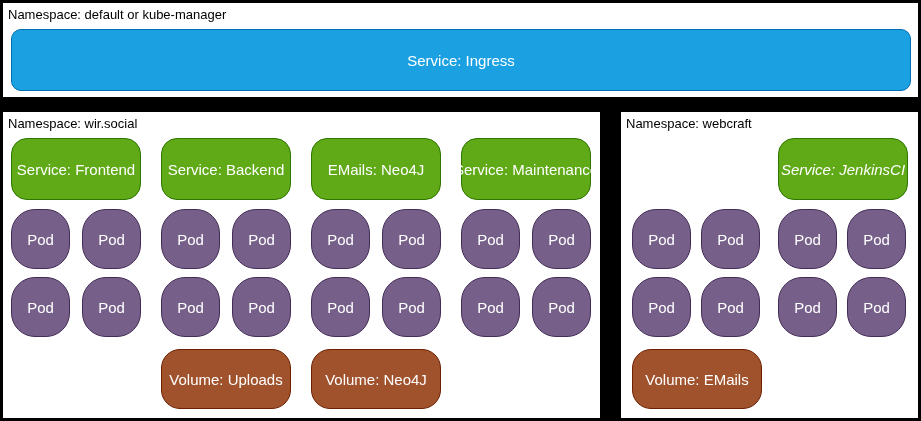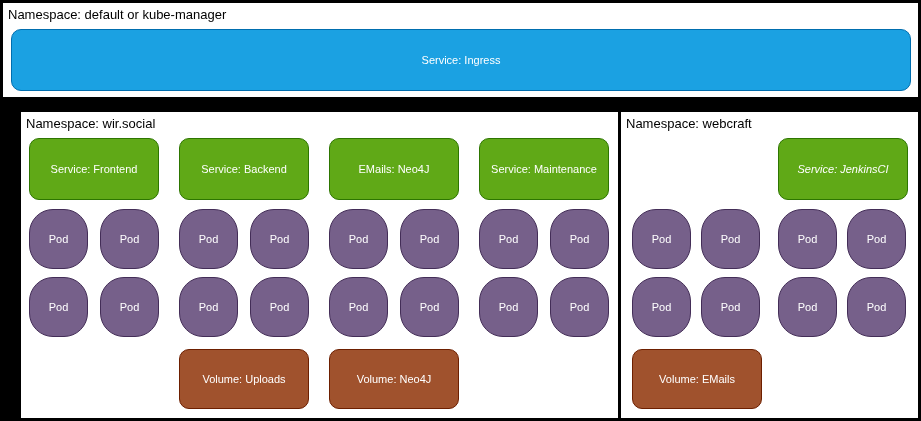--- a/index.html
+++ b/index.html
@@ -21,54 +21,54 @@
     color: #000;
     white-space: nowrap;
   }
   .node {
     position: absolute;
     box-sizing: border-box;
     display: flex;
     align-items: center;
     justify-content: center;
     color: #fff;
-    font-size: 11px;
+    font-size: 15px;
     text-align: center;
     white-space: nowrap;
   }
   .ingress {
     background: var(--ingress-fill);
     border: 1.5px solid var(--ingress-stroke);
     border-radius: 10px;
   }
   .service {
     background: var(--service-fill);
     border: 1.5px solid var(--service-stroke);
-    border-radius: 10px;
+    border-radius: 16px;
   }
   .pod {
     background: var(--pod-fill);
     border: 1.5px solid var(--pod-stroke);
     border-radius: 24px;
   }
   .volume {
     background: var(--volume-fill);
     border: 1.5px solid var(--volume-stroke);
-    border-radius: 10px;
+    border-radius: 19px;
   }
 </style>
 </head>
 <body>
 
 <div class="whitebox" style="left:3px; top:3px; width:915px; height:94px;">
   <div class="ns-label">Namespace: default or kube-manager</div>
   <div class="node ingress" style="left:8px; top:26px; width:900px; height:62px;">Service: Ingress</div>
 </div>
 
-<div class="whitebox" style="left:21px; top:112px; width:597px; height:306px;">
+<div class="whitebox" style="left:3px; top:112px; width:597px; height:306px;">
   <div class="ns-label">Namespace: wir.social</div>
 
   <div class="node service" style="left:8px; top:26px; width:130px; height:62px;">Service: Frontend</div>
   <div class="node service" style="left:158px; top:26px; width:130px; height:62px;">Service: Backend</div>
   <div class="node service" style="left:308px; top:26px; width:130px; height:62px;">EMails: Neo4J</div>
   <div class="node service" style="left:458px; top:26px; width:130px; height:62px;">Service: Maintenance</div>
 
   <div class="node pod" style="left:8px;   top:97px; width:59px; height:60px;">Pod</div>
   <div class="node pod" style="left:79px;  top:97px; width:59px; height:60px;">Pod</div>
   <div class="node pod" style="left:158px; top:97px; width:59px; height:60px;">Pod</div>

